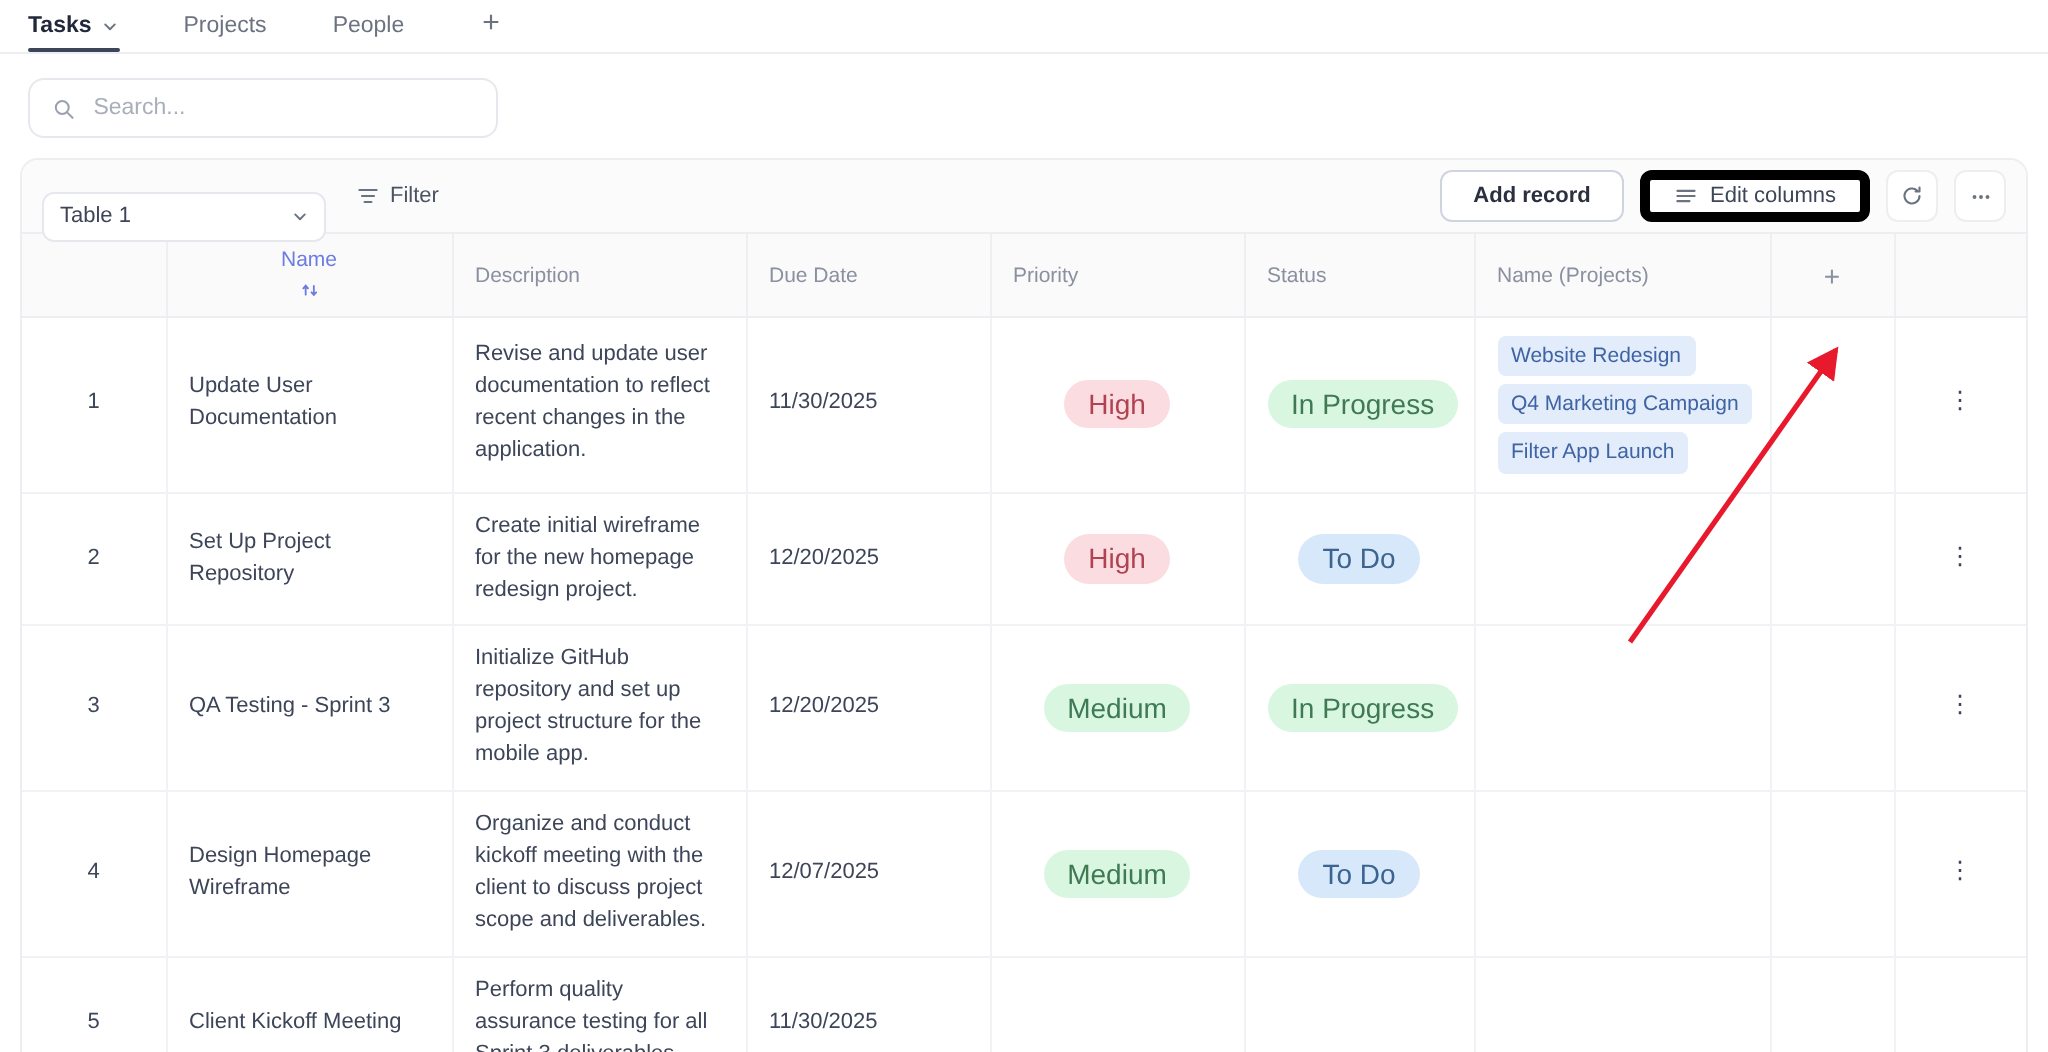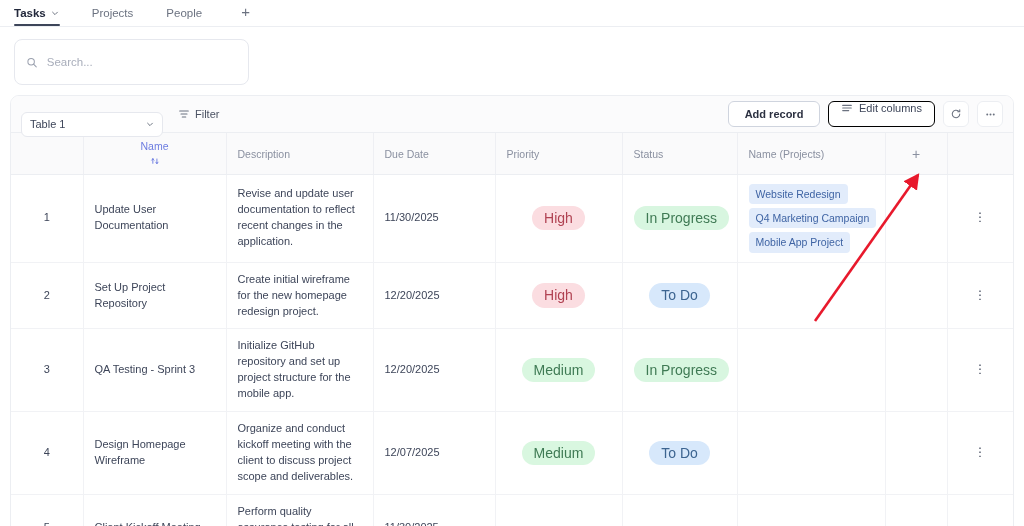--- a/index.html
+++ b/index.html
@@ -37,21 +37,21 @@
     height: 2px; background: #3d4559; border-radius: 2px;
   }
   .tab:not(:first-child) { padding-left: 8px; }
   .tab-plus { font-size: 15px; color: #6b7280; cursor: pointer; padding: 0 8px 6px 14px; }
 
   .tabbar-rule { height: 1px; background: #eceef2; }
 
   
   .searchwrap { padding: 12px 14px 10px 14px; }
   .searchbox {
-    width: 235px; height: 46px; border: 1px solid #e6e8ee; border-radius: 8px;
+    width: 235px; height: 30px; border: 1px solid #e6e8ee; border-radius: 8px;
     display: flex; align-items: center; gap: 9px; padding: 0 11px; background: #fff;
   }
   .searchbox input {
     border: none; outline: none; font-size: 11.5px; color: #3d4559;
     font-family: "Liberation Sans", sans-serif; width: 100%; background: transparent;
   }
   .searchbox input::placeholder { color: #a9aebb; }
 
   
   .card {
@@ -71,22 +71,22 @@
     height: 25px; background: #fbfbfc; border-radius: 6px; display: flex; align-items: center;
     gap: 5px; padding: 0 9px 0 7px; font-size: 11px; color: #4b5263; cursor: pointer;
   }
   .toolbar-spacer { flex: 1; }
   .btn-primaryish {
     height: 26px; min-width: 92px; background: #fff; border: 1px solid #cfd4de;
     border-radius: 6px; display: flex; align-items: center; justify-content: center;
     font-size: 11px; font-weight: bold; color: #2b3040; cursor: pointer; padding: 0 12px;
   }
   .btn-plain {
-    height: 26px; background: #fff; border: 1px solid #000000; border-radius: 6px;
-    display: flex; justify-content: center; gap: 6px;
+    height: 26px; background: #fff; border: 5px solid #000000; border-radius: 6px;
+    display: flex; align-items: center; justify-content: center; gap: 6px;
     font-size: 11px; color: #3d4559; cursor: pointer; padding: 0 12px;
   }
   .btn-sq {
     width: 26px; height: 26px; background: #fff; border: 1px solid #eceef2;
     border-radius: 6px; display: flex; align-items: center; justify-content: center;
     color: #6b7280; cursor: pointer;
   }
 
   
   table.grid { border-collapse: collapse; width: 100%; table-layout: fixed; }
@@ -251,21 +251,21 @@
           <td style="text-align:center">
             <span class="badge badge-high">High</span>
           </td>
           <td style="text-align:center">
             <span class="badge badge-inprog">In Progress</span>
           </td>
           <td>
             <div class="tagcell">
               <span class="tag">Website Redesign</span>
               <span class="tag">Q4 Marketing Campaign</span>
-              <span class="tag">Mobile App Project</span>
+              <span class="tag">Filter App Launch</span>
             </div>
           </td>
           <td></td>
           <td class="c-menu">
             <span class="vdots">⋮</span>
           </td>
         </tr>
 
         <tr>
           <td class="c-num">2</td>

